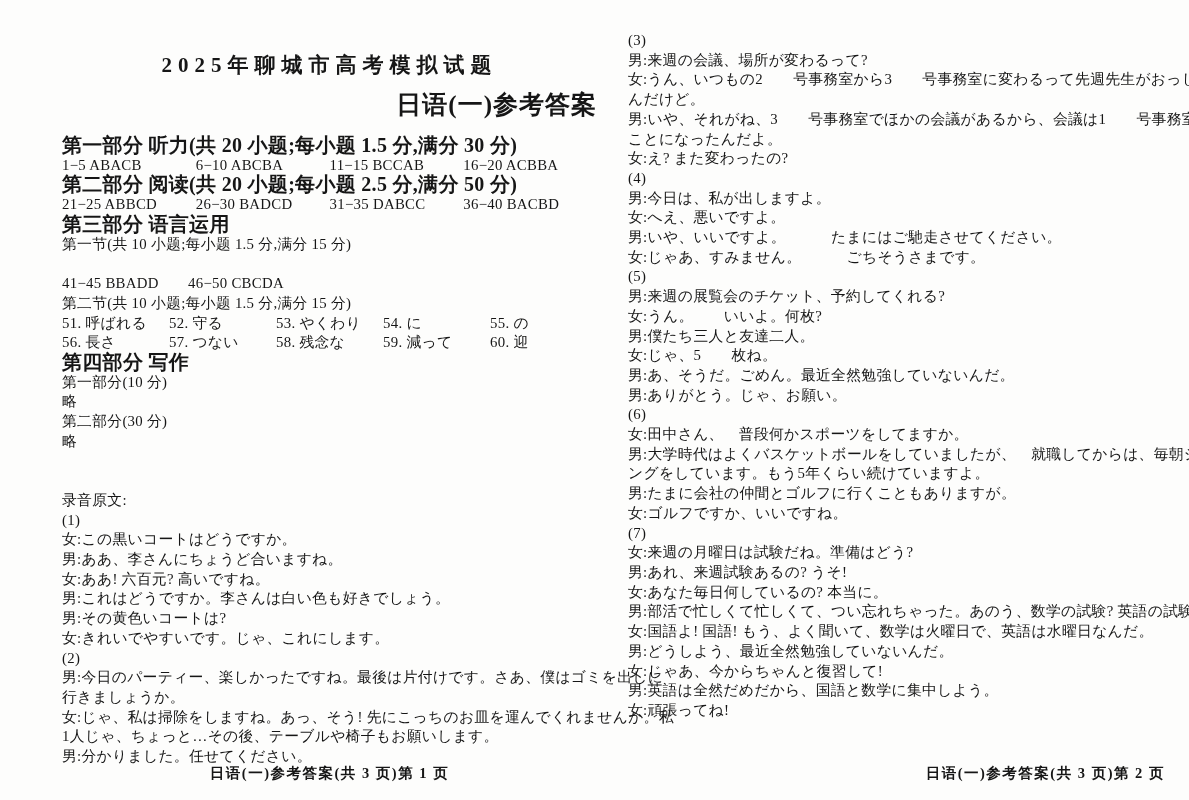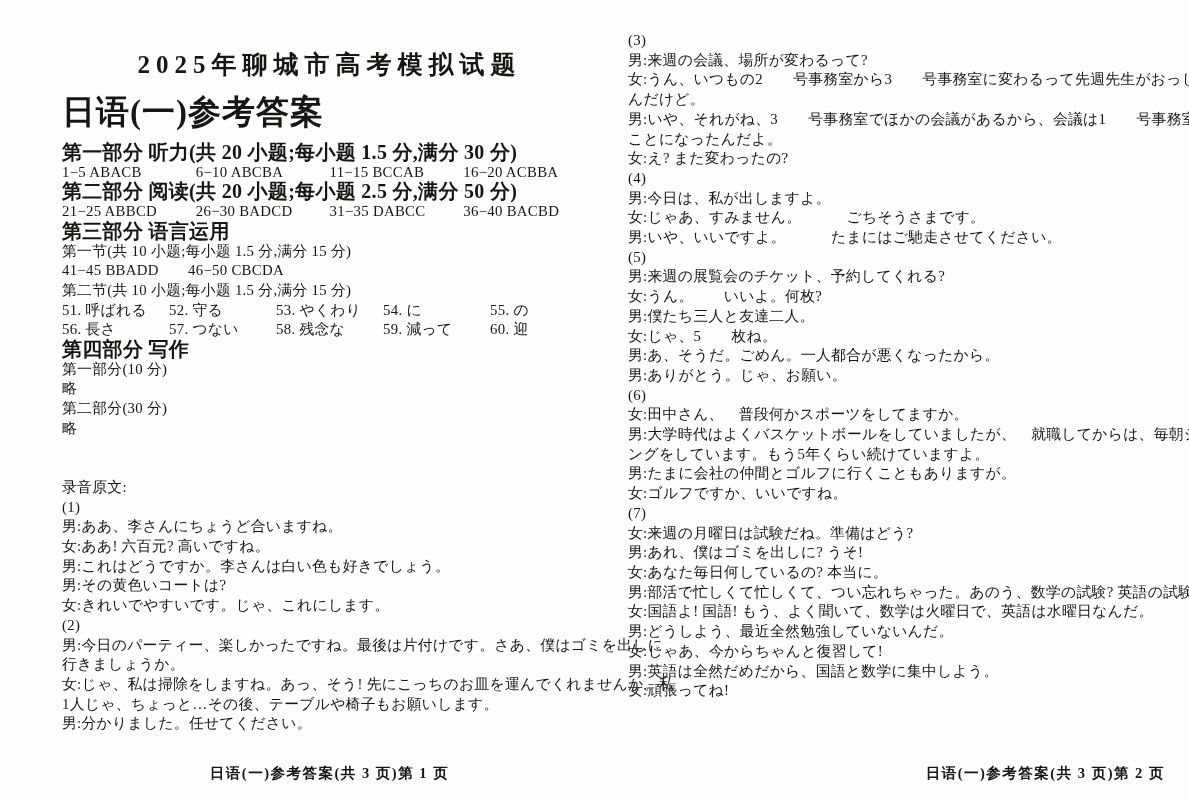--- a/index.html
+++ b/index.html
@@ -5,34 +5,34 @@
   html,body{margin:0;padding:0;}
   body{
     width:1189px;height:800px;background:#fdfdfc;color:#161616;
     font-family:"Liberation Serif","DejaVu Serif",serif;
     position:relative;overflow:hidden;
   }
   .column{position:absolute;}
   .col-left{left:62px;top:50px;width:535px;}
   .col-right{left:628px;top:31px;width:537px;}
   .doc-title{
-    text-align:center;font-weight:bold;font-size:25px;line-height:30px;
-    letter-spacing:6px;margin-bottom:10px;white-space:nowrap;
+    text-align:center;font-weight:bold;font-size:21px;line-height:30px;
+    letter-spacing:6px;margin-bottom:3px;white-space:nowrap;
   }
   .doc-subtitle{
-    text-align:left;font-weight:bold;font-size:33px;line-height:44px;
+    text-align:right;font-weight:bold;font-size:25px;line-height:44px;
     letter-spacing:1px;margin-bottom:9px;white-space:nowrap;
   }
   .line{
     font-size:14.8px;line-height:19.7px;min-height:19.7px;
     white-space:pre;letter-spacing:0.3px;
   }
   .line.bold{font-weight:bold;font-size:20px;}
   .line.cells span{display:inline-block;}
-  .cells-2 span{width:126px;}
+  .cells-2 span{width:126px;margin-top:20px;}
   .cells-4 span{width:25%;}
   .cells-5 span{width:20%;}
   .footer{
     position:absolute;top:764px;text-align:center;font-size:14.5px;
     font-weight:bold;letter-spacing:1.5px;white-space:nowrap;
   }
   .footer-left{left:62px;width:535px;}
   .footer-right{left:628px;width:537px;text-align:right;}
 </style>
 </head>
@@ -54,20 +54,21 @@
       <div class="line cells cells-5"><span>56. 長さ</span><span>57. つない</span><span>58. 残念な</span><span>59. 減って</span><span>60. 迎</span></div>
       <div class="line bold">第四部分 写作</div>
       <div class="line">第一部分(10 分)</div>
       <div class="line">略</div>
       <div class="line">第二部分(30 分)</div>
       <div class="line">略</div>
       <div class="line"></div>
       <div class="line"></div>
       <div class="line">录音原文:</div>
       <div class="line">(1)</div>
+      <div class="line">女:この黒いコートはどうですか。</div>
       <div class="line">男:ああ、李さんにちょうど合いますね。</div>
       <div class="line">女:ああ! 六百元? 高いですね。</div>
       <div class="line">男:これはどうですか。李さんは白い色も好きでしょう。</div>
       <div class="line">男:その黄色いコートは?</div>
       <div class="line">女:きれいでやすいです。じゃ、これにします。</div>
       <div class="line">(2)</div>
       <div class="line">男:今日のパーティー、楽しかったですね。最後は片付けです。さあ、僕はゴミを出しに</div>
       <div class="line">行きましょうか。</div>
       <div class="line">女:じゃ、私は掃除をしますね。あっ、そう! 先にこっちのお皿を運んでくれませんか。私</div>
       <div class="line">1人じゃ、ちょっと…その後、テーブルや椅子もお願いします。</div>
@@ -79,38 +80,39 @@
   <div id="right-lines">
       <div class="line">(3)</div>
       <div class="line">男:来週の会議、場所が変わるって?</div>
       <div class="line">女:うん、いつもの2　　号事務室から3　　号事務室に変わるって先週先生がおっしゃった</div>
       <div class="line">んだけど。</div>
       <div class="line">男:いや、それがね、3　　号事務室でほかの会議があるから、会議は1　　号事務室で行う</div>
       <div class="line">ことになったんだよ。</div>
       <div class="line">女:え? また変わったの?</div>
       <div class="line">(4)</div>
       <div class="line">男:今日は、私が出しますよ。</div>
+      <div class="line">女:へえ、悪いですよ。</div>
+      <div class="line">男:いや、いいですよ。　　　たまにはご馳走させてください。</div>
       <div class="line">女:じゃあ、すみません。　　　ごちそうさまです。</div>
-      <div class="line">男:いや、いいですよ。　　　たまにはご馳走させてください。</div>
       <div class="line">(5)</div>
       <div class="line">男:来週の展覧会のチケット、予約してくれる?</div>
       <div class="line">女:うん。　　いいよ。何枚?</div>
       <div class="line">男:僕たち三人と友達二人。</div>
       <div class="line">女:じゃ、5　　枚ね。</div>
-      <div class="line">男:あ、そうだ。ごめん。一人都合が悪くなったから。</div>
+      <div class="line">男:あ、そうだ。ごめん。最近全然勉強していないんだ。</div>
       <div class="line">男:ありがとう。じゃ、お願い。</div>
       <div class="line">(6)</div>
       <div class="line">女:田中さん、　普段何かスポーツをしてますか。</div>
       <div class="line">男:大学時代はよくバスケットボールをしていましたが、　就職してからは、毎朝ジョギ</div>
       <div class="line">ングをしています。もう5年くらい続けていますよ。</div>
       <div class="line">男:たまに会社の仲間とゴルフに行くこともありますが。</div>
       <div class="line">女:ゴルフですか、いいですね。</div>
       <div class="line">(7)</div>
       <div class="line">女:来週の月曜日は試験だね。準備はどう?</div>
-      <div class="line">男:あれ、僕はゴミを出しに? うそ!</div>
+      <div class="line">男:あれ、来週試験あるの? うそ!</div>
       <div class="line">女:あなた毎日何しているの? 本当に。</div>
       <div class="line">男:部活で忙しくて忙しくて、つい忘れちゃった。あのう、数学の試験? 英語の試験?</div>
       <div class="line">女:国語よ! 国語! もう、よく聞いて、数学は火曜日で、英語は水曜日なんだ。</div>
       <div class="line">男:どうしよう、最近全然勉強していないんだ。</div>
       <div class="line">女:じゃあ、今からちゃんと復習して!</div>
       <div class="line">男:英語は全然だめだから、国語と数学に集中しよう。</div>
       <div class="line">女:頑張ってね!</div>
     </div>
 </div>
 

